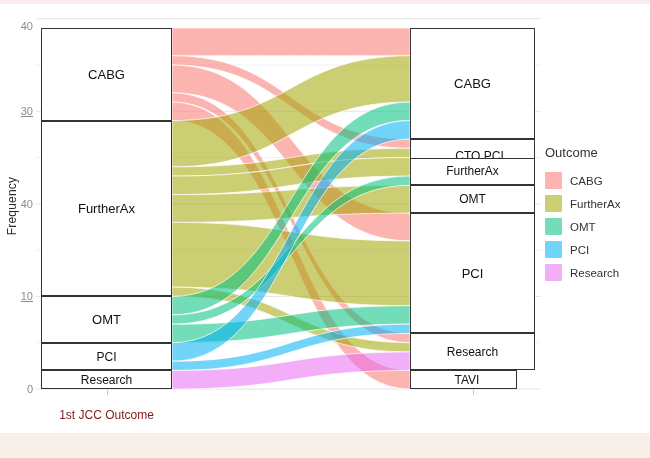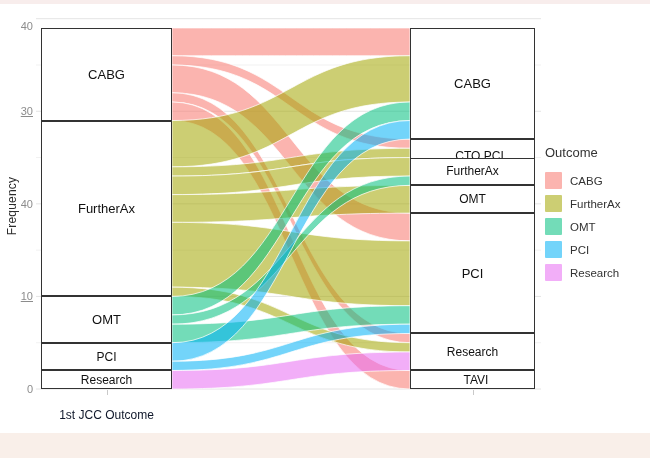--- a/index.html
+++ b/index.html
@@ -14,21 +14,21 @@
   .y-axis-title{
     position:absolute;left:-88px;top:199px;width:200px;text-align:center;
     transform:rotate(-90deg);font-size:12px;color:#2b2b2b;letter-spacing:.2px;
   }
   .y-tick-label{
     position:absolute;width:26px;text-align:right;font-size:11px;color:#8c8c8c;line-height:12px;
   }
   .x-tick-mark{position:absolute;width:1px;height:5px;background:#c9c9c9;top:390px;}
   .x-axis-label{
     position:absolute;top:408px;transform:translateX(-50%);
-    font-size:12px;color:#0f172a;white-space:nowrap;
+    font-size:12px;color:#7f1d1d;white-space:nowrap;
   }
   .stratum{
     position:absolute;background:#ffffff;border:1.7px solid #333333;
     box-sizing:border-box;display:flex;align-items:center;justify-content:center;
     color:#111;white-space:nowrap;
   }
   .legend{position:absolute;left:545px;top:145px;width:100px;}
   .legend-title{font-size:13px;color:#333;margin-bottom:12px;}
   .legend-entry{display:flex;align-items:center;margin-bottom:6px;}
   .legend-swatch{width:17px;height:17px;border-radius:1px;flex:0 0 17px;}
@@ -84,21 +84,21 @@
       <div class="stratum" style="left: 41px; top: 120.532px; width: 131px; height: 175.893px; font-size: 13px;">FurtherAx</div>
       <div class="stratum" style="left: 41px; top: 296.425px; width: 131px; height: 46.2875px; font-size: 13px;">OMT</div>
       <div class="stratum" style="left: 41px; top: 342.712px; width: 131px; height: 27.7725px; font-size: 12px;">PCI</div>
       <div class="stratum" style="left: 41px; top: 370.485px; width: 131px; height: 18.515px; font-size: 12px;">Research</div>
       <div class="stratum" style="left: 410px; top: 27.9575px; width: 125px; height: 111.09px; font-size: 13px;">CABG</div>
       <div class="stratum" style="left: 410px; top: 139.047px; width: 125px; height: 34px; font-size: 12px; padding-left: 14px;">CTO PCI</div>
       <div class="stratum" style="left: 410px; top: 157.562px; width: 125px; height: 27.7725px; font-size: 12px;">FurtherAx</div>
       <div class="stratum" style="left: 410px; top: 185.335px; width: 125px; height: 27.7725px; font-size: 12px;">OMT</div>
       <div class="stratum" style="left: 410px; top: 213.107px; width: 125px; height: 120.347px; font-size: 13px;">PCI</div>
       <div class="stratum" style="left: 410px; top: 333.455px; width: 125px; height: 37.03px; font-size: 12px;">Research</div>
-      <div class="stratum" style="left: 410px; top: 370.485px; width: 125px; height: 18.515px; font-size: 12px; padding-left: 7px;">TAVI</div>
+      <div class="stratum" style="left: 410px; top: 370.485px; width: 107px; height: 18.515px; font-size: 12px; padding-left: 7px;">TAVI</div>
     </div>
 
   <div class="x-axis-label" id="x-label-0" style="left: 106.5px;">1st JCC Outcome</div>
 
   <div class="legend">
     <div class="legend-title">Outcome</div>
     <div id="legend-entries">
         <div class="legend-entry">
           <span class="legend-swatch" style="background: rgb(248, 118, 109); opacity: 0.55;"></span>
           <span class="legend-label">CABG</span>

